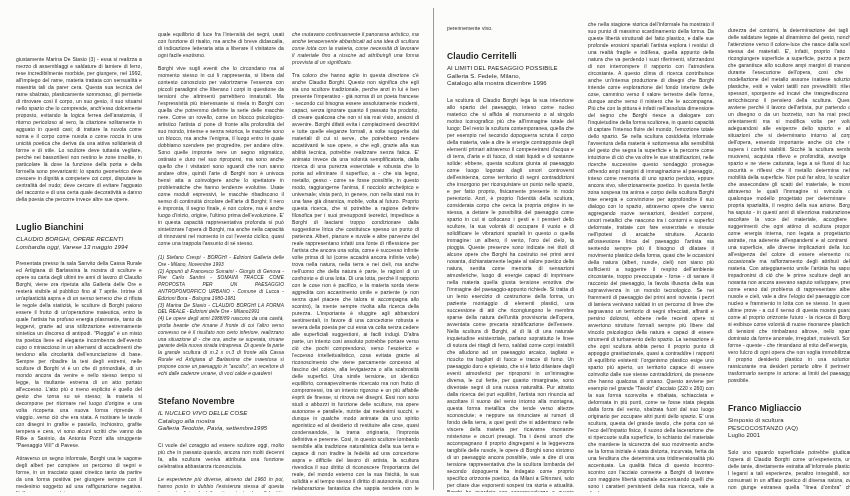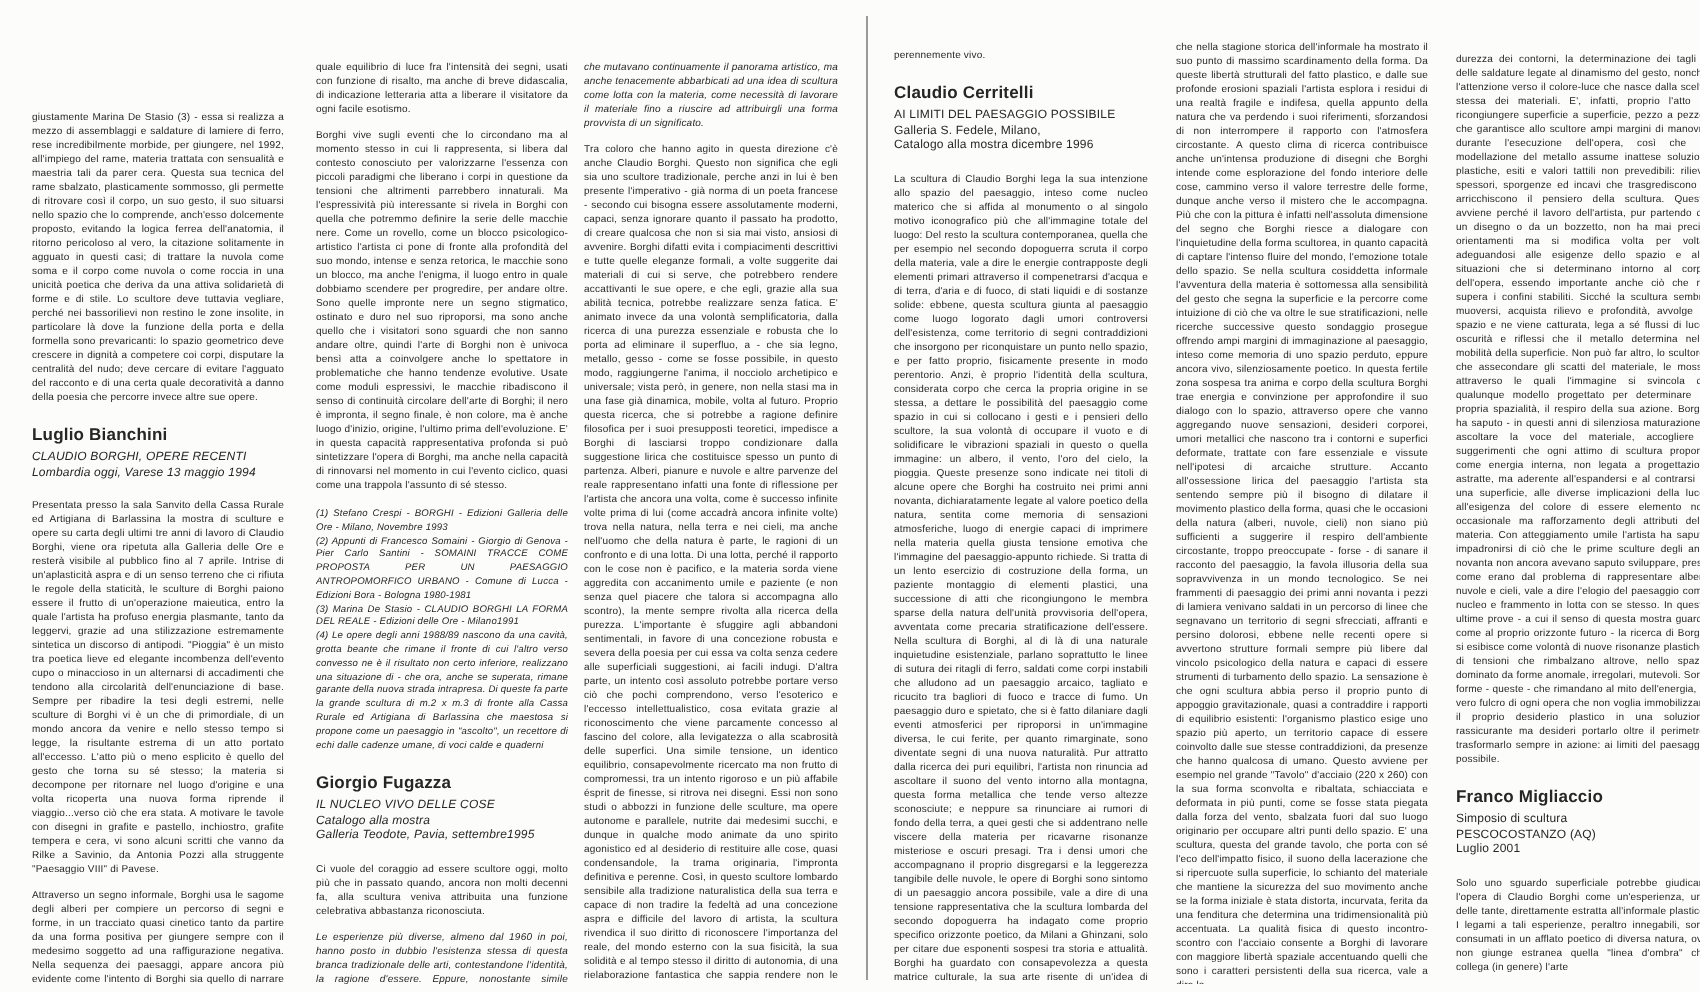--- a/index.html
+++ b/index.html
@@ -4,21 +4,21 @@
 <style>
   html,body{margin:0;padding:0;background:#e8e8e8;}
   #spread{
     position:relative;width:850px;height:496px;background:#fcfcfb;
     font-family:"Liberation Sans","DejaVu Sans",sans-serif;color:#262626;overflow:hidden;
   }
   .col{position:absolute;overflow:hidden;text-align:justify;}
   .blk{margin:0 0 6px 0;white-space:pre-line;font-size:5px;line-height:7px;letter-spacing:.1px;}
   .body{}
   .body-italic{font-style:italic;}
-  .heading{font-weight:bold;font-size:8.5px;line-height:10px;margin:9px 0 4px 0;text-align:left;white-space:normal;}
+  .heading{font-weight:bold;font-size:8.5px;line-height:10px;margin:19px 0 4px 0;text-align:left;white-space:normal;}
   .subheading{font-style:italic;font-size:6px;line-height:7.5px;margin:0 0 9px 0;text-align:left;}
   .subheading-plain{font-size:6px;line-height:7.5px;margin:0 0 9px 0;text-align:left;}
   .footnote{font-style:italic;font-size:4.8px;line-height:6.8px;margin:8px 0 6px 0;}
   #divider{position:absolute;left:433px;top:8px;width:1px;height:482px;background:#9a9a9a;}
 </style>
 </head>
 <body>
 
 <div id="spread">
   <div id="divider"></div>
@@ -30,21 +30,21 @@
       <p class="blk body">Presentata presso la sala Sanvito della Cassa Rurale ed Artigiana di Barlassina la mostra di sculture e opere su carta degli ultimi tre anni di lavoro di Claudio Borghi, viene ora ripetuta alla Galleria delle Ore e resterà visibile al pubblico fino al 7 aprile. Intrise di un'aplasticità aspra e di un senso terreno che ci rifiuta le regole della staticità, le sculture di Borghi paiono essere il frutto di un'operazione maieutica, entro la quale l'artista ha profuso energia plasmante, tanto da leggervi, grazie ad una stilizzazione estremamente sintetica un discorso di antipodi. "Pioggia" è un misto tra poetica lieve ed elegante incombenza dell'evento cupo o minaccioso in un alternarsi di accadimenti che tendono alla circolarità dell'enunciazione di base. Sempre per ribadire la tesi degli estremi, nelle sculture di Borghi vi è un che di primordiale, di un mondo ancora da venire e nello stesso tempo si legge, la risultante estrema di un atto portato all'eccesso. L'atto più o meno esplicito è quello del gesto che torna su sé stesso; la materia si decompone per ritornare nel luogo d'origine e una volta ricoperta una nuova forma riprende il viaggio...verso ciò che era stata. A motivare le tavole con disegni in grafite e pastello, inchiostro, grafite tempera e cera, vi sono alcuni scritti che vanno da Rilke a Savinio, da Antonia Pozzi alla struggente "Paesaggio VIII" di Pavese.</p>
       <p class="blk body">Attraverso un segno informale, Borghi usa le sagome degli alberi per compiere un percorso di segni e forme, in un tracciato quasi cinetico tanto da partire da una forma positiva per giungere sempre con il medesimo soggetto ad una raffigurazione negativa. Nella sequenza dei paesaggi, appare ancora più evidente come l'intento di Borghi sia quello di narrare di qualcosa di visto, ma attraverso forme conosciute, tracciare con segni che denotano una personalità artistica inquieta ed in costante ricerca, stati e aree che si tramutano in forme susseguenti equilibrate ed articolate in modo da fare presagire un'entità che tende alla materia, forse propositi o sculture in embrione. Sagome umane colte in una intimità protetta da forme segniche sempre più intense e delimitanti si pongono</p>
     </div>
   <div class="col" style="left: 158px; top: 31px; width: 126px; height: 461px;">
       <p class="blk body">quale equilibrio di luce fra l'intensità dei segni, usati con funzione di risalto, ma anche di breve didascalia, di indicazione letteraria atta a liberare il visitatore da ogni facile esotismo.</p>
       <p class="blk body">Borghi vive sugli eventi che lo circondano ma al momento stesso in cui li rappresenta, si libera dal contesto conosciuto per valorizzarne l'essenza con piccoli paradigmi che liberano i corpi in questione da tensioni che altrimenti parrebbero innaturali. Ma l'espressività più interessante si rivela in Borghi con quella che potremmo definire la serie delle macchie nere. Come un rovello, come un blocco psicologico-artistico l'artista ci pone di fronte alla profondità del suo mondo, intense e senza retorica, le macchie sono un blocco, ma anche l'enigma, il luogo entro in quale dobbiamo scendere per progredire, per andare oltre. Sono quelle impronte nere un segno stigmatico, ostinato e duro nel suo riproporsi, ma sono anche quello che i visitatori sono sguardi che non sanno andare oltre, quindi l'arte di Borghi non è univoca bensì atta a coinvolgere anche lo spettatore in problematiche che hanno tendenze evolutive. Usate come moduli espressivi, le macchie ribadiscono il senso di continuità circolare dell'arte di Borghi; il nero è impronta, il segno finale, è non colore, ma è anche luogo d'inizio, origine, l'ultimo prima dell'evoluzione. E' in questa capacità rappresentativa profonda si può sintetizzare l'opera di Borghi, ma anche nella capacità di rinnovarsi nel momento in cui l'evento ciclico, quasi come una trappola l'assunto di sé stesso.</p>
       <p class="blk footnote">(1) Stefano Crespi - BORGHI - Edizioni Galleria delle Ore - Milano, Novembre 1993
 (2) Appunti di Francesco Somaini - Giorgio di Genova - Pier Carlo Santini - SOMAINI TRACCE COME PROPOSTA PER UN PAESAGGIO ANTROPOMORFICO URBANO - Comune di Lucca - Edizioni Bora - Bologna 1980-1981
 (3) Marina De Stasio - CLAUDIO BORGHI LA FORMA DEL REALE - Edizioni delle Ore - Milano1991
 (4) Le opere degli anni 1988/89 nascono da una cavità, grotta beante che rimane il fronte di cui l'altro verso convesso ne è il risultato non certo inferiore, realizzano una situazione di - che ora, anche se superata, rimane garante della nuova strada intrapresa. Di queste fa parte la grande scultura di m.2 x m.3 di fronte alla Cassa Rurale ed Artigiana di Barlassina che maestosa si propone come un paesaggio in "ascolto", un recettore di echi dalle cadenze umane, di voci calde e quaderni</p>
-      <p class="blk heading">Giorgio Fugazza</p>
+      <p class="blk heading">Stefano Novembre</p>
       <p class="blk subheading">IL NUCLEO VIVO DELLE COSE
 Catalogo alla mostra
 Galleria Teodote, Pavia, settembre1995</p>
       <p class="blk body">Ci vuole del coraggio ad essere scultore oggi, molto più che in passato quando, ancora non molti decenni fa, alla scultura veniva attribuita una funzione celebrativa abbastanza riconosciuta.</p>
       <p class="blk body-italic">Le esperienze più diverse, almeno dal 1960 in poi, hanno posto in dubbio l'esistenza stessa di questa branca tradizionale delle arti, contestandone l'identità, la ragione d'essere. Eppure, nonostante simile perplessità, alcuni hanno continuato ad operare in questo campo, non insensibili agli sconvolgimenti</p>
     </div>
   <div class="col" style="left: 292px; top: 31px; width: 127px; height: 461px;">
       <p class="blk body-italic">che mutavano continuamente il panorama artistico, ma anche tenacemente abbarbicati ad una idea di scultura come lotta con la materia, come necessità di lavorare il materiale fino a riuscire ad attribuirgli una forma provvista di un significato.</p>
       <p class="blk body">Tra coloro che hanno agito in questa direzione c'è anche Claudio Borghi. Questo non significa che egli sia uno scultore tradizionale, perche anzi in lui è ben presente l'imperativo - già norma di un poeta francese - secondo cui bisogna essere assolutamente moderni, capaci, senza ignorare quanto il passato ha prodotto, di creare qualcosa che non si sia mai visto, ansiosi di avvenire. Borghi difatti evita i compiacimenti descrittivi e tutte quelle eleganze formali, a volte suggerite dai materiali di cui si serve, che potrebbero rendere accattivanti le sue opere, e che egli, grazie alla sua abilità tecnica, potrebbe realizzare senza fatica. E' animato invece da una volontà semplificatoria, dalla ricerca di una purezza essenziale e robusta che lo porta ad eliminare il superfluo, a - che sia legno, metallo, gesso - come se fosse possibile, in questo modo, raggiungerne l'anima, il nocciolo archetipico e universale; vista però, in genere, non nella stasi ma in una fase già dinamica, mobile, volta al futuro. Proprio questa ricerca, che si potrebbe a ragione definire filosofica per i suoi presupposti teoretici, impedisce a Borghi di lasciarsi troppo condizionare dalla suggestione lirica che costituisce spesso un punto di partenza. Alberi, pianure e nuvole e altre parvenze del reale rappresentano infatti una fonte di riflessione per l'artista che ancora una volta, come è successo infinite volte prima di lui (come accadrà ancora infinite volte) trova nella natura, nella terra e nei cieli, ma anche nell'uomo che della natura è parte, le ragioni di un confronto e di una lotta. Di una lotta, perché il rapporto con le cose non è pacifico, e la materia sorda viene aggredita con accanimento umile e paziente (e non senza quel piacere che talora si accompagna allo scontro), la mente sempre rivolta alla ricerca della purezza. L'importante è sfuggire agli abbandoni sentimentali, in favore di una concezione robusta e severa della poesia per cui essa va colta senza cedere alle superficiali suggestioni, ai facili indugi. D'altra parte, un intento così assoluto potrebbe portare verso ciò che pochi comprendono, verso l'esoterico e l'eccesso intellettualistico, cosa evitata grazie al riconoscimento che viene parcamente concesso al fascino del colore, alla levigatezza o alla scabrosità delle superfici. Una simile tensione, un identico equilibrio, consapevolmente ricercato ma non frutto di compromessi, tra un intento rigoroso e un più affabile ésprit de finesse, si ritrova nei disegni. Essi non sono studi o abbozzi in funzione delle sculture, ma opere autonome e parallele, nutrite dai medesimi succhi, e dunque in qualche modo animate da uno spirito agonistico ed al desiderio di restituire alle cose, quasi condensandole, la trama originaria, l'impronta definitiva e perenne. Così, in questo scultore lombardo sensibile alla tradizione naturalistica della sua terra e capace di non tradire la fedeltà ad una concezione aspra e difficile del lavoro di artista, la scultura rivendica il suo diritto di riconoscere l'importanza del reale, del mondo esterno con la sua fisicità, la sua solidità e al tempo stesso il diritto di autonomia, di una rielaborazione fantastica che sappia rendere non le apparenze delle cose ma il nucleo magnetico</p>
     </div>

